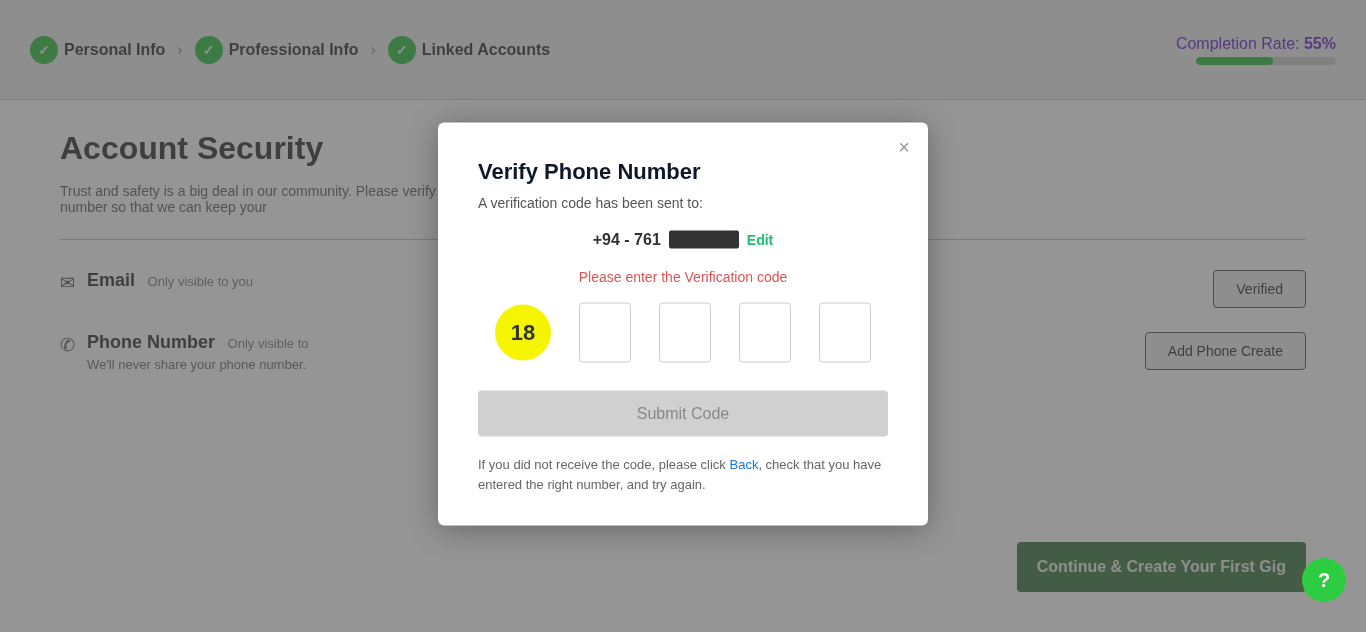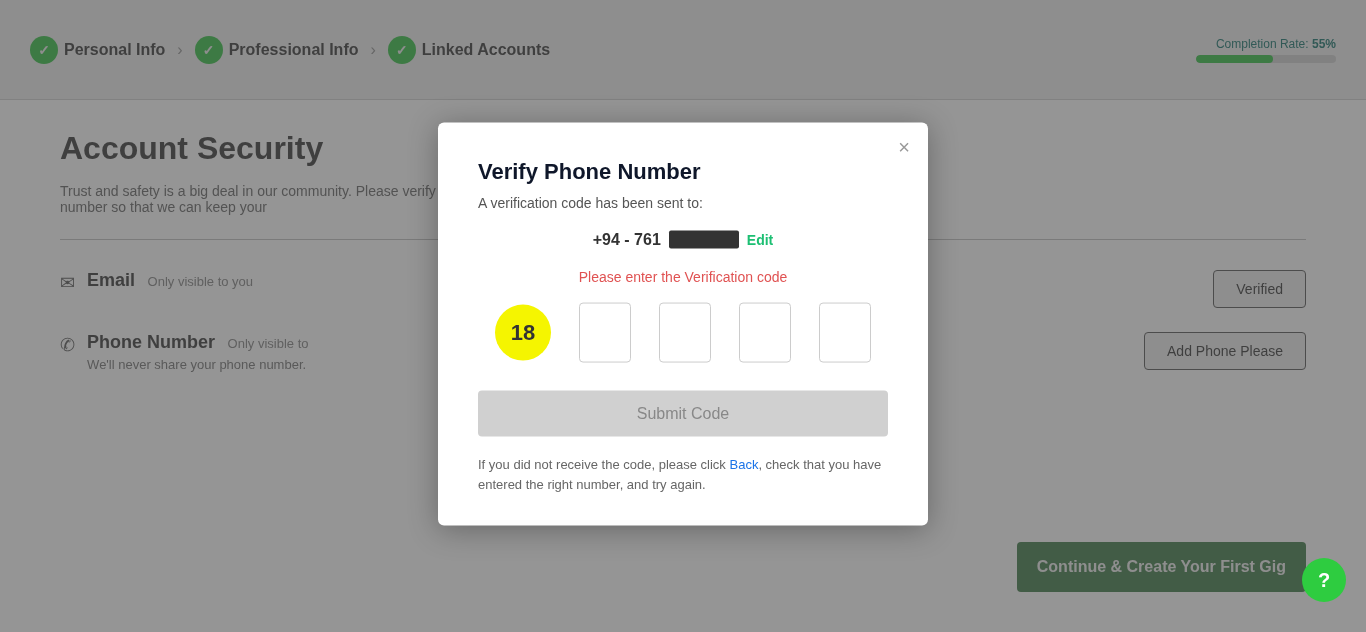--- a/index.html
+++ b/index.html
@@ -70,22 +70,22 @@
 
     .completion-rate {
       margin-left: auto;
       display: flex;
       flex-direction: column;
       align-items: flex-end;
       gap: 4px;
     }
 
     .completion-text {
-      font-size: 12px;
-      color: #0f766e;
+      font-size: 16px;
+      color: #6d28d9;
     }
 
     .completion-bar-bg {
       width: 140px;
       height: 8px;
       background: #ddd;
       border-radius: 4px;
       overflow: hidden;
     }
 
@@ -385,21 +385,21 @@
 
   <div class="info-row">
     <span class="info-icon">✆</span>
     <div>
       <div>
         <span class="info-label">Phone Number</span>
         <span class="info-sub">Only visible to</span>
       </div>
       <p class="info-desc">We'll never share your phone number.</p>
     </div>
-    <button class="action-btn">Add Phone Please</button>
+    <button class="action-btn">Add Phone Create</button>
   </div>
 
   <button class="continue-btn">Continue &amp; Create Your First Gig</button>
 </div>
 
 <div class="overlay"></div>
 
 <div class="modal">
   <button class="modal-close">×</button>
 

